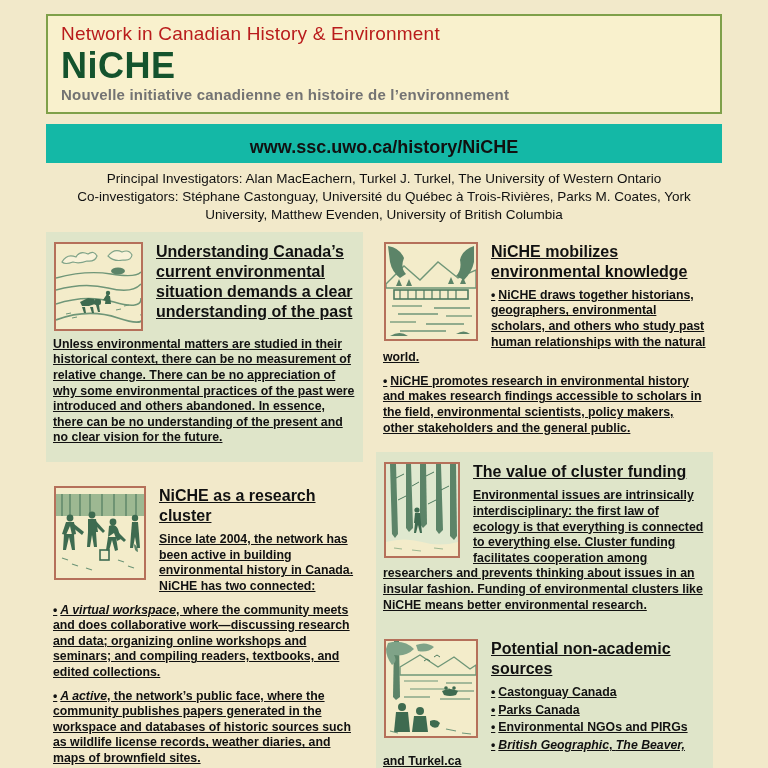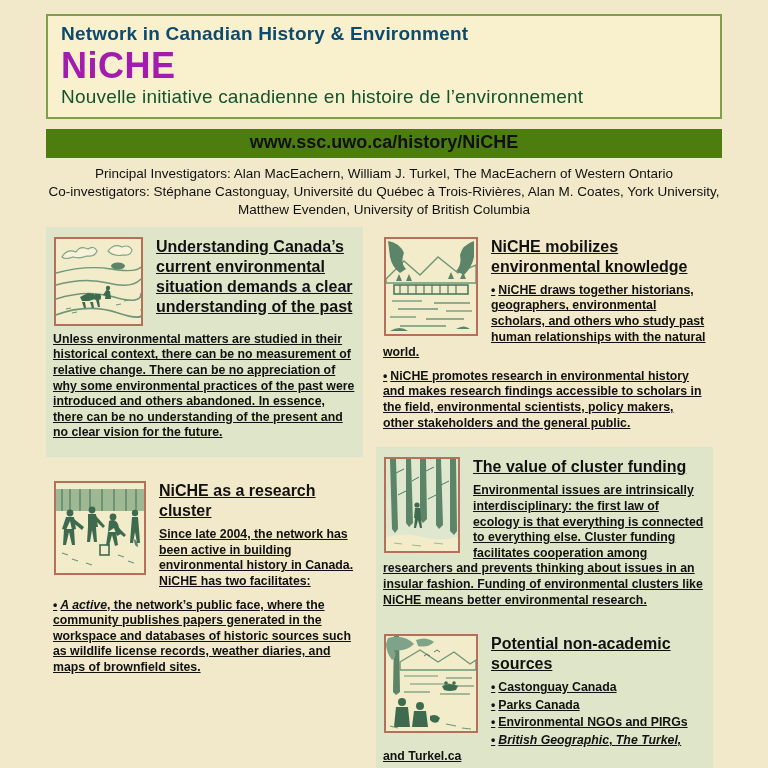--- a/index.html
+++ b/index.html
@@ -12,31 +12,31 @@
     overflow:hidden;
   }
   .poster{padding:14px 46px 0 46px;}
 
   
   .header-box{
     border:2px solid #7fa04a;
     background:#f9f1cd;
     padding:7px 13px 9px 13px;
   }
-  .header-line1{color:#0c4a6e;font-size:19px;font-weight:bold;letter-spacing:.2px;}
-  .header-acronym{color:#a21caf;font-size:36px;font-weight:bold;line-height:1.15;letter-spacing:.5px;}
-  .header-line2{color:#14532d;font-size:19px;font-weight:normal;letter-spacing:.2px;}
+  .header-line1{color:#b91c1c;font-size:19px;font-weight:normal;letter-spacing:.2px;}
+  .header-acronym{color:#14532d;font-size:36px;font-weight:bold;line-height:1.15;letter-spacing:.5px;}
+  .header-line2{color:#737373;font-size:15px;font-weight:bold;letter-spacing:.2px;}
 
   
   .url-bar{
     margin-top:10px;
-    background:#4d7c0f;
+    background:#14b8a6;
     text-align:center;
     font-size:18px;font-weight:bold;
-    padding:3px 0 5px 0;
+    padding:13px 0 5px 0;
   }
 
   
   .investigators{
     margin-top:7px;
     text-align:center;
     font-size:13.5px;
     line-height:1.32;
   }
 
@@ -86,22 +86,22 @@
     <div class="header-line1">Network in Canadian History &amp; Environment</div>
     <div class="header-acronym">NiCHE</div>
     <div class="header-line2">Nouvelle initiative canadienne en histoire de l’environnement</div>
   </div>
 
   <div class="url-bar">
     <span>www.ssc.uwo.ca/history/NiCHE</span>
   </div>
 
   <div class="investigators">
-    <div>Principal Investigators: Alan MacEachern, William J. Turkel, The MacEachern of Western Ontario</div>
-    <div>Co-investigators: Stéphane Castonguay, Université du Québec à Trois-Rivières, Alan M. Coates, York University, Matthew Evenden, University of British Columbia</div>
+    <div>Principal Investigators: Alan MacEachern, Turkel J. Turkel, The University of Western Ontario</div>
+    <div>Co-investigators: Stéphane Castonguay, Université du Québec à Trois-Rivières, Parks M. Coates, York University, Matthew Evenden, University of British Columbia</div>
   </div>
 
   <div class="columns">
 
     <div class="col-left">
 
       <div class="card green">
         <svg class="illus" width="85" height="85" viewBox="0 0 85 85">
           <rect width="85" height="85" fill="#f3ecca"></rect>
           <path d="M6,18 q5,-9 14,-5 q4,-7 12,-3 q6,-4 9,2 q-2,6 -10,5 q-8,3 -14,1 q-8,3 -11,0z" fill="#f8f2d8" stroke="#7fa388" stroke-width="1.2"></path>
@@ -156,21 +156,22 @@
             <path d="M62,44 l8,8 -2,2 -8,-7z"></path>
             <circle cx="79" cy="30" r="3.2"></circle>
               <path d="M76,34 l6,0 1,12 -8,0z"></path>
             <path d="M75,46 l-1,14 3,0 2,-11 2,11 3,0 -1,-14z"></path>
           </g>
           <rect x="44" y="62" width="9" height="10" fill="none" stroke="#3e6b50" stroke-width="1.6"></rect>
           <path d="M6,70 l6,2 M16,76 l6,2 M62,72 l6,2 M72,78 l6,2 M30,80 l6,2" stroke="#6f9678" stroke-width="1.2"></path>
           <path d="M78,56 q4,2 4,8 q-4,-1 -4,-8z" fill="#5c8468"></path>
         </svg>
         <h3>NiCHE as a research cluster</h3>
-        <p>Since late 2004, the network has been active in building environmental history in Canada.  NiCHE has two facilitates:</p>
+        <p>Since late 2004, the network has been active in building environmental history in Canada.  NiCHE has two connected:</p>
+        <p class="bullet clear"><span class="bchar">•</span><span class="lead">A virtual workspace</span><span>, where the community meets and does collaborative work—discussing research and data; organizing online workshops and seminars; and compiling readers, textbooks, and edited collections.</span></p>
         <p class="bullet"><span class="bchar">•</span><span class="lead">A active</span><span>, the network’s public face, where the community publishes papers generated in the workspace and databases of historic sources such as wildlife license records, weather diaries, and maps of brownfield sites.</span></p>
 
       </div>
 
     </div>
 
     <div class="col-right">
 
       <div class="card">
         <svg class="illus" width="90" height="95" viewBox="0 0 90 95">
@@ -264,19 +265,19 @@
             <path d="M28,75 l12,0 2,16 -16,0z"></path>
             <path d="M44,80 q6,-3 10,2 l-2,4 q-5,2 -8,-2z"></path>
           </g>
           <path d="M4,90 l8,2 M60,88 l10,2 M76,92 l9,1" stroke="#6f9678" stroke-width="1.2"></path>
         </svg>
         <h3>Potential non-academic sources</h3>
         <div class="partners-list">
           <p class="bullet"><span class="bchar">•</span><span>Castonguay Canada</span></p>
           <p class="bullet"><span class="bchar">•</span><span>Parks Canada</span></p>
           <p class="bullet"><span class="bchar">•</span><span>Environmental NGOs and PIRGs</span></p>
-          <p class="bullet"><span class="bchar">•</span><span class="lead">British Geographic</span><span>, </span><span class="lead">The Turkel,</span><span> and Turkel.ca</span></p>
+          <p class="bullet"><span class="bchar">•</span><span class="lead">British Geographic</span><span>, </span><span class="lead">The Beaver,</span><span> and Turkel.ca</span></p>
         </div>
       </div>
 
     </div>
   </div>
 </div>
 
 </body></html>

